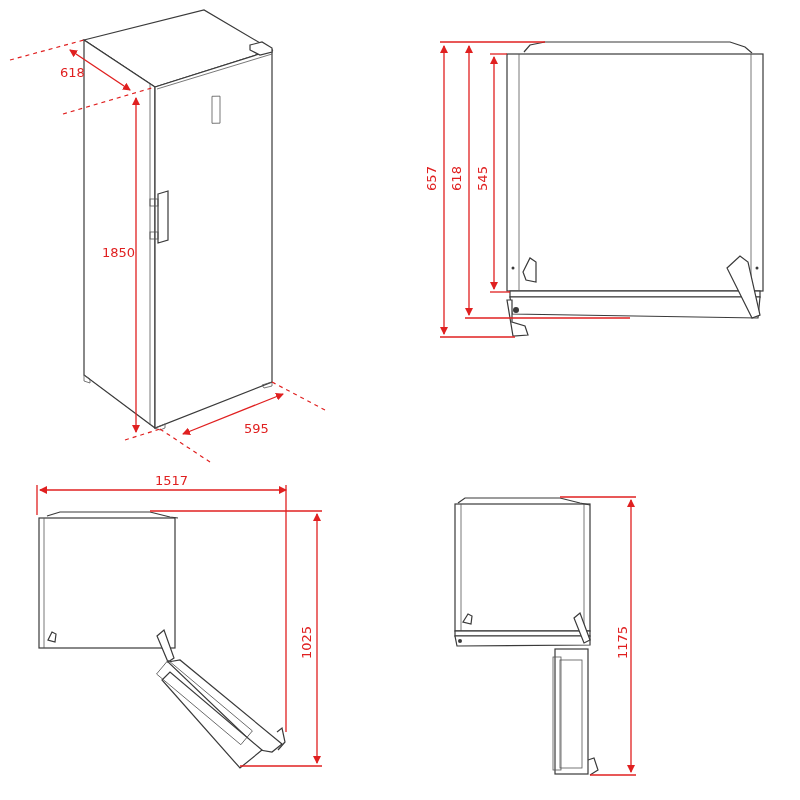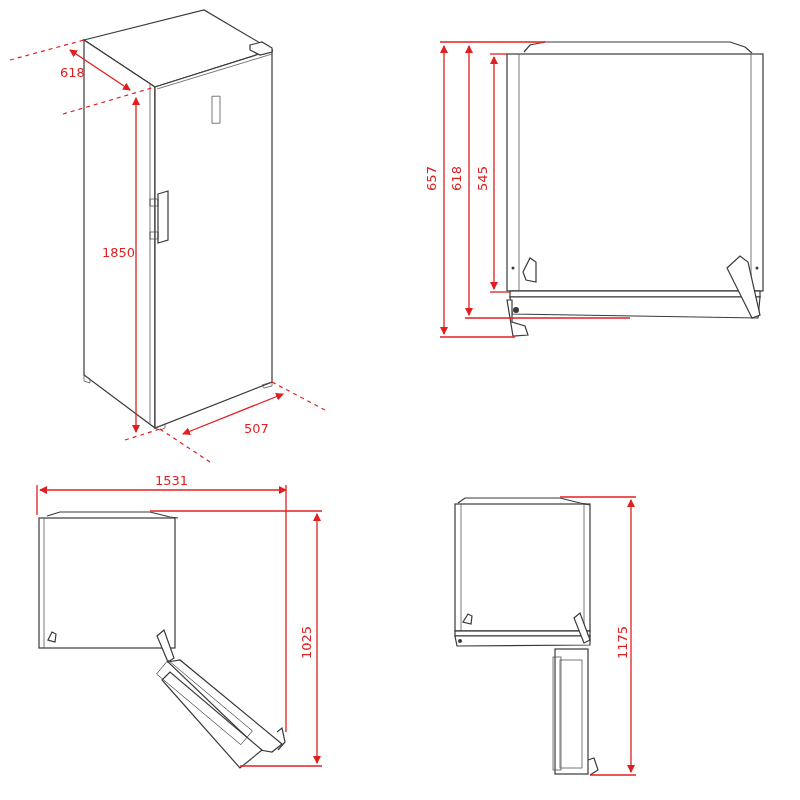--- a/index.html
+++ b/index.html
@@ -126,22 +126,22 @@
 
   <g>
     <line class="dim" x1="560" y1="497" x2="636" y2="497"></line>
     <line class="dim" x1="590" y1="775" x2="636" y2="775"></line>
     <line class="dim" x1="631" y1="500" x2="631" y2="772" marker-start="url(#ahs)" marker-end="url(#ah)"></line>
   </g>
 </svg>
 
 <span class="lbl" style="left:60px;top:66px;">618</span>
 <span class="lbl" style="left:102px;top:246px;">1850</span>
-<span class="lbl" style="left:244px;top:422px;">507</span>
+<span class="lbl" style="left:244px;top:422px;">595</span>
 
 <span class="lbl rot" style="left:419px;top:172px;">657</span>
 <span class="lbl rot" style="left:444px;top:172px;">618</span>
 <span class="lbl rot" style="left:470px;top:172px;">545</span>
 
-<span class="lbl" style="left:155px;top:474px;">1531</span>
+<span class="lbl" style="left:155px;top:474px;">1517</span>
 <span class="lbl rot" style="left:290px;top:636px;">1025</span>
 
 <span class="lbl rot" style="left:606px;top:636px;">1175</span>
 
 </body></html>

